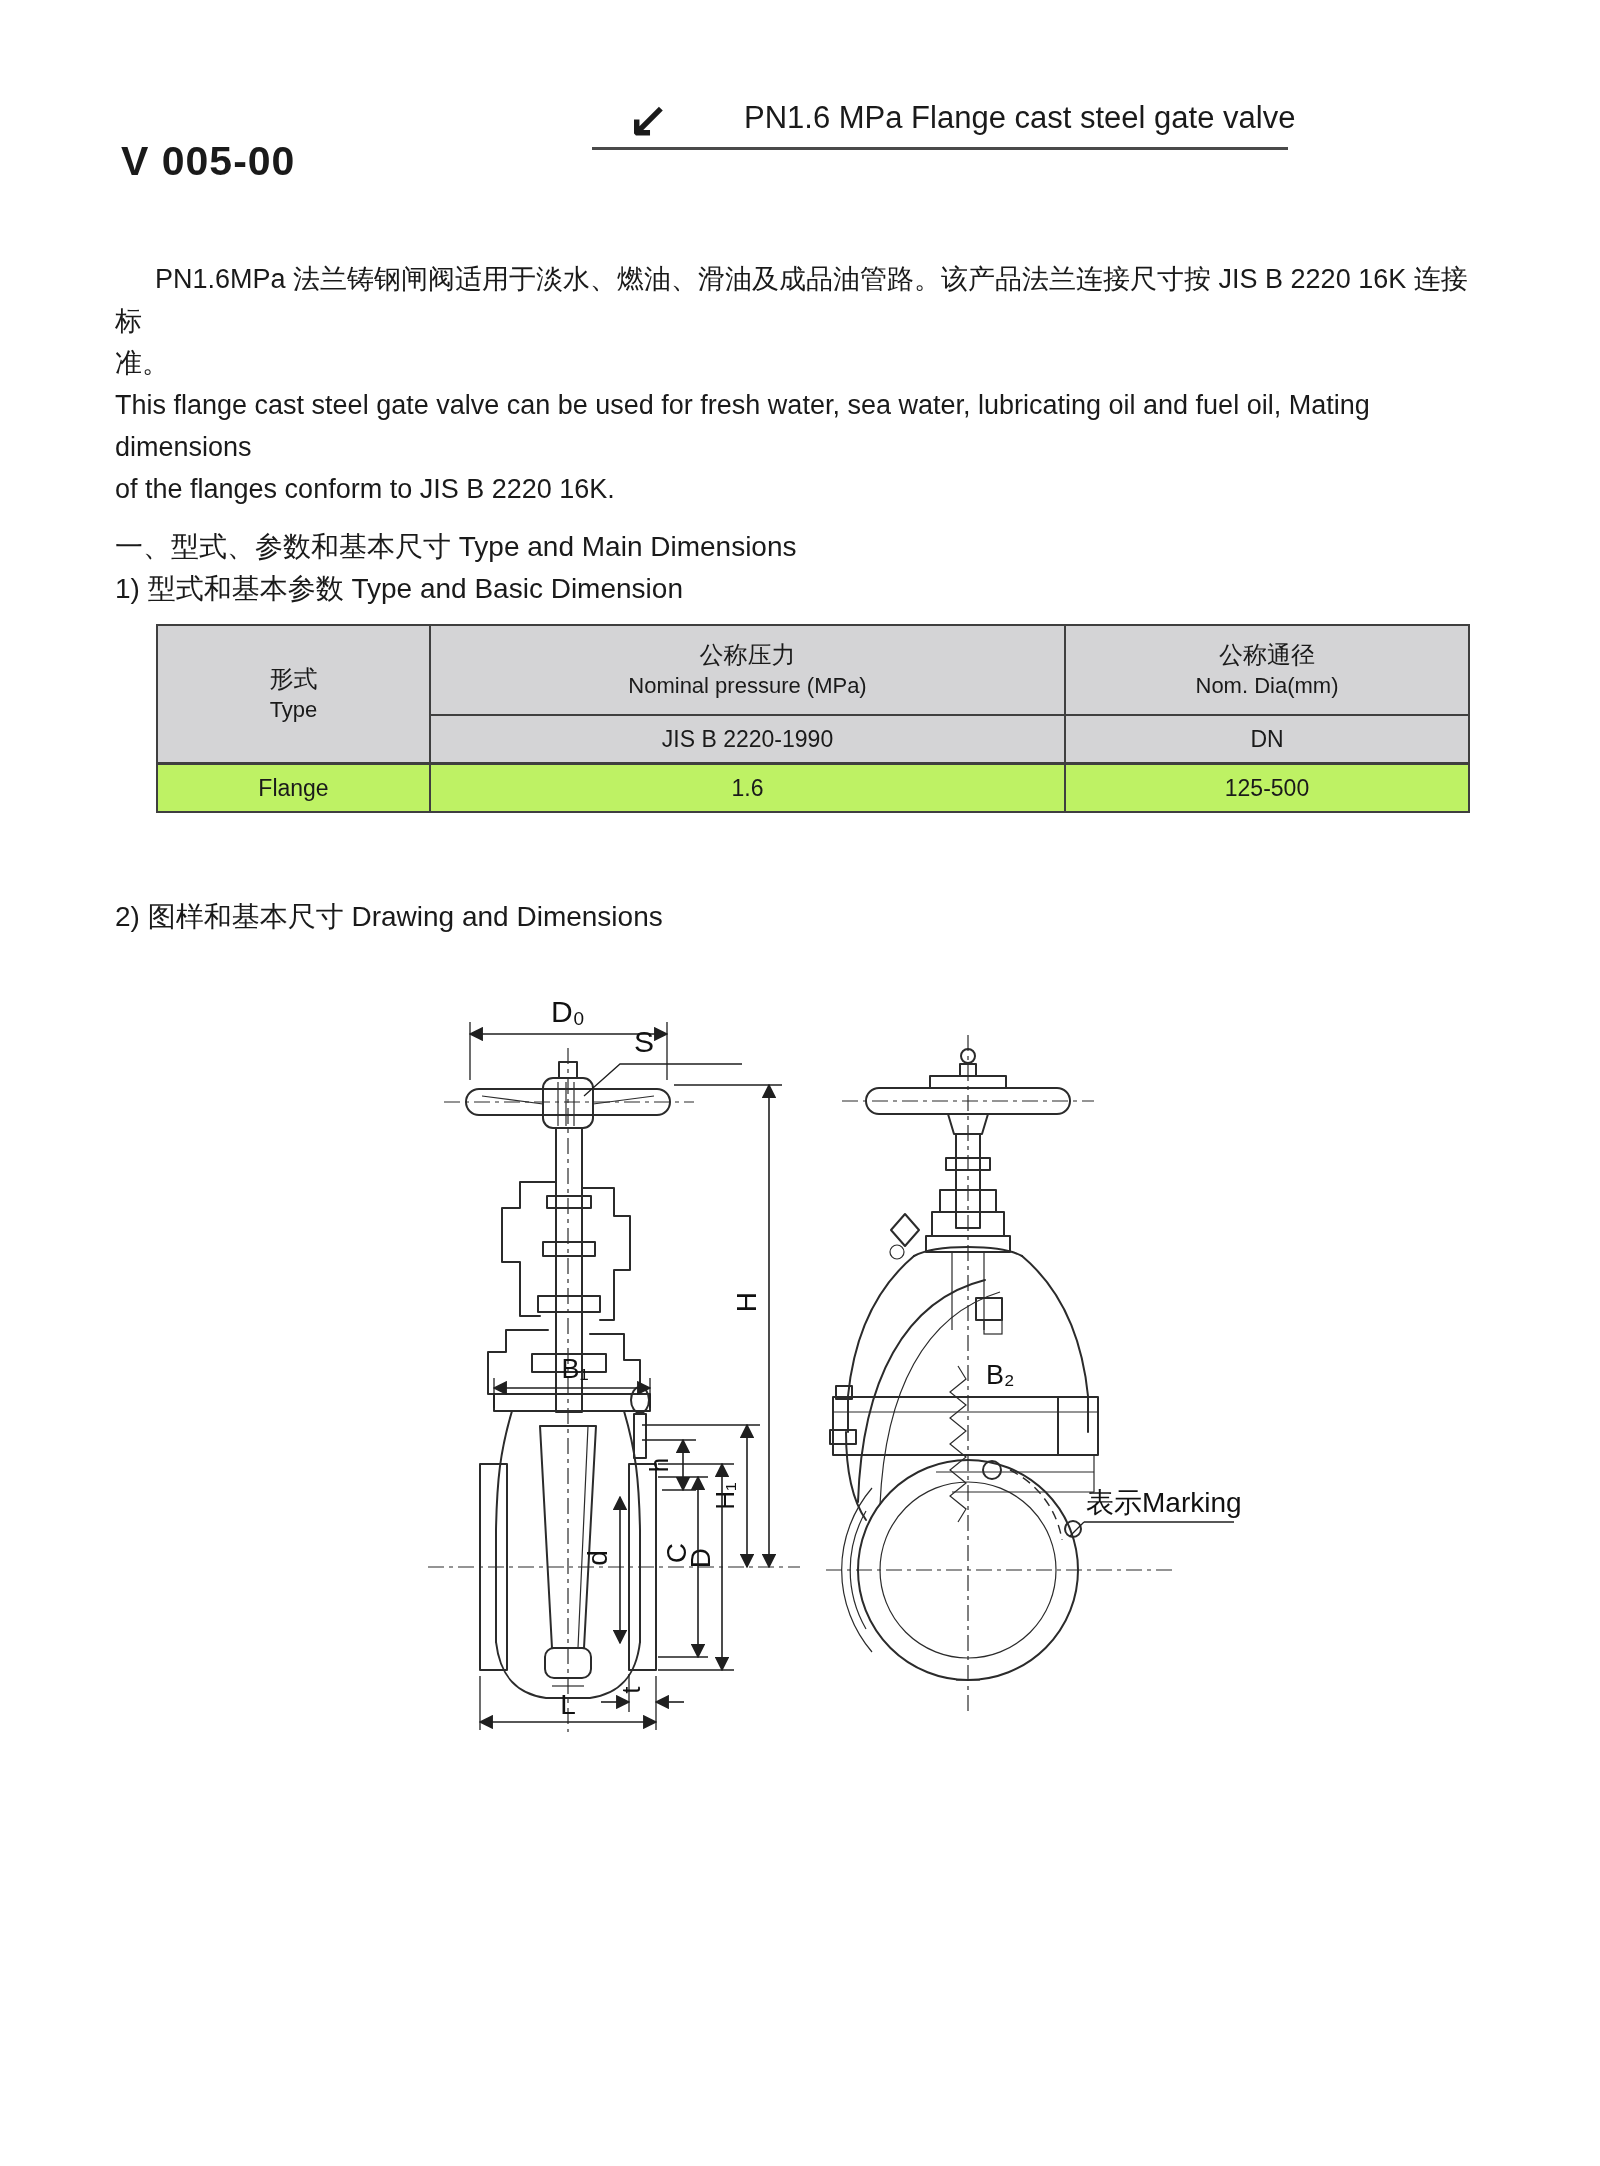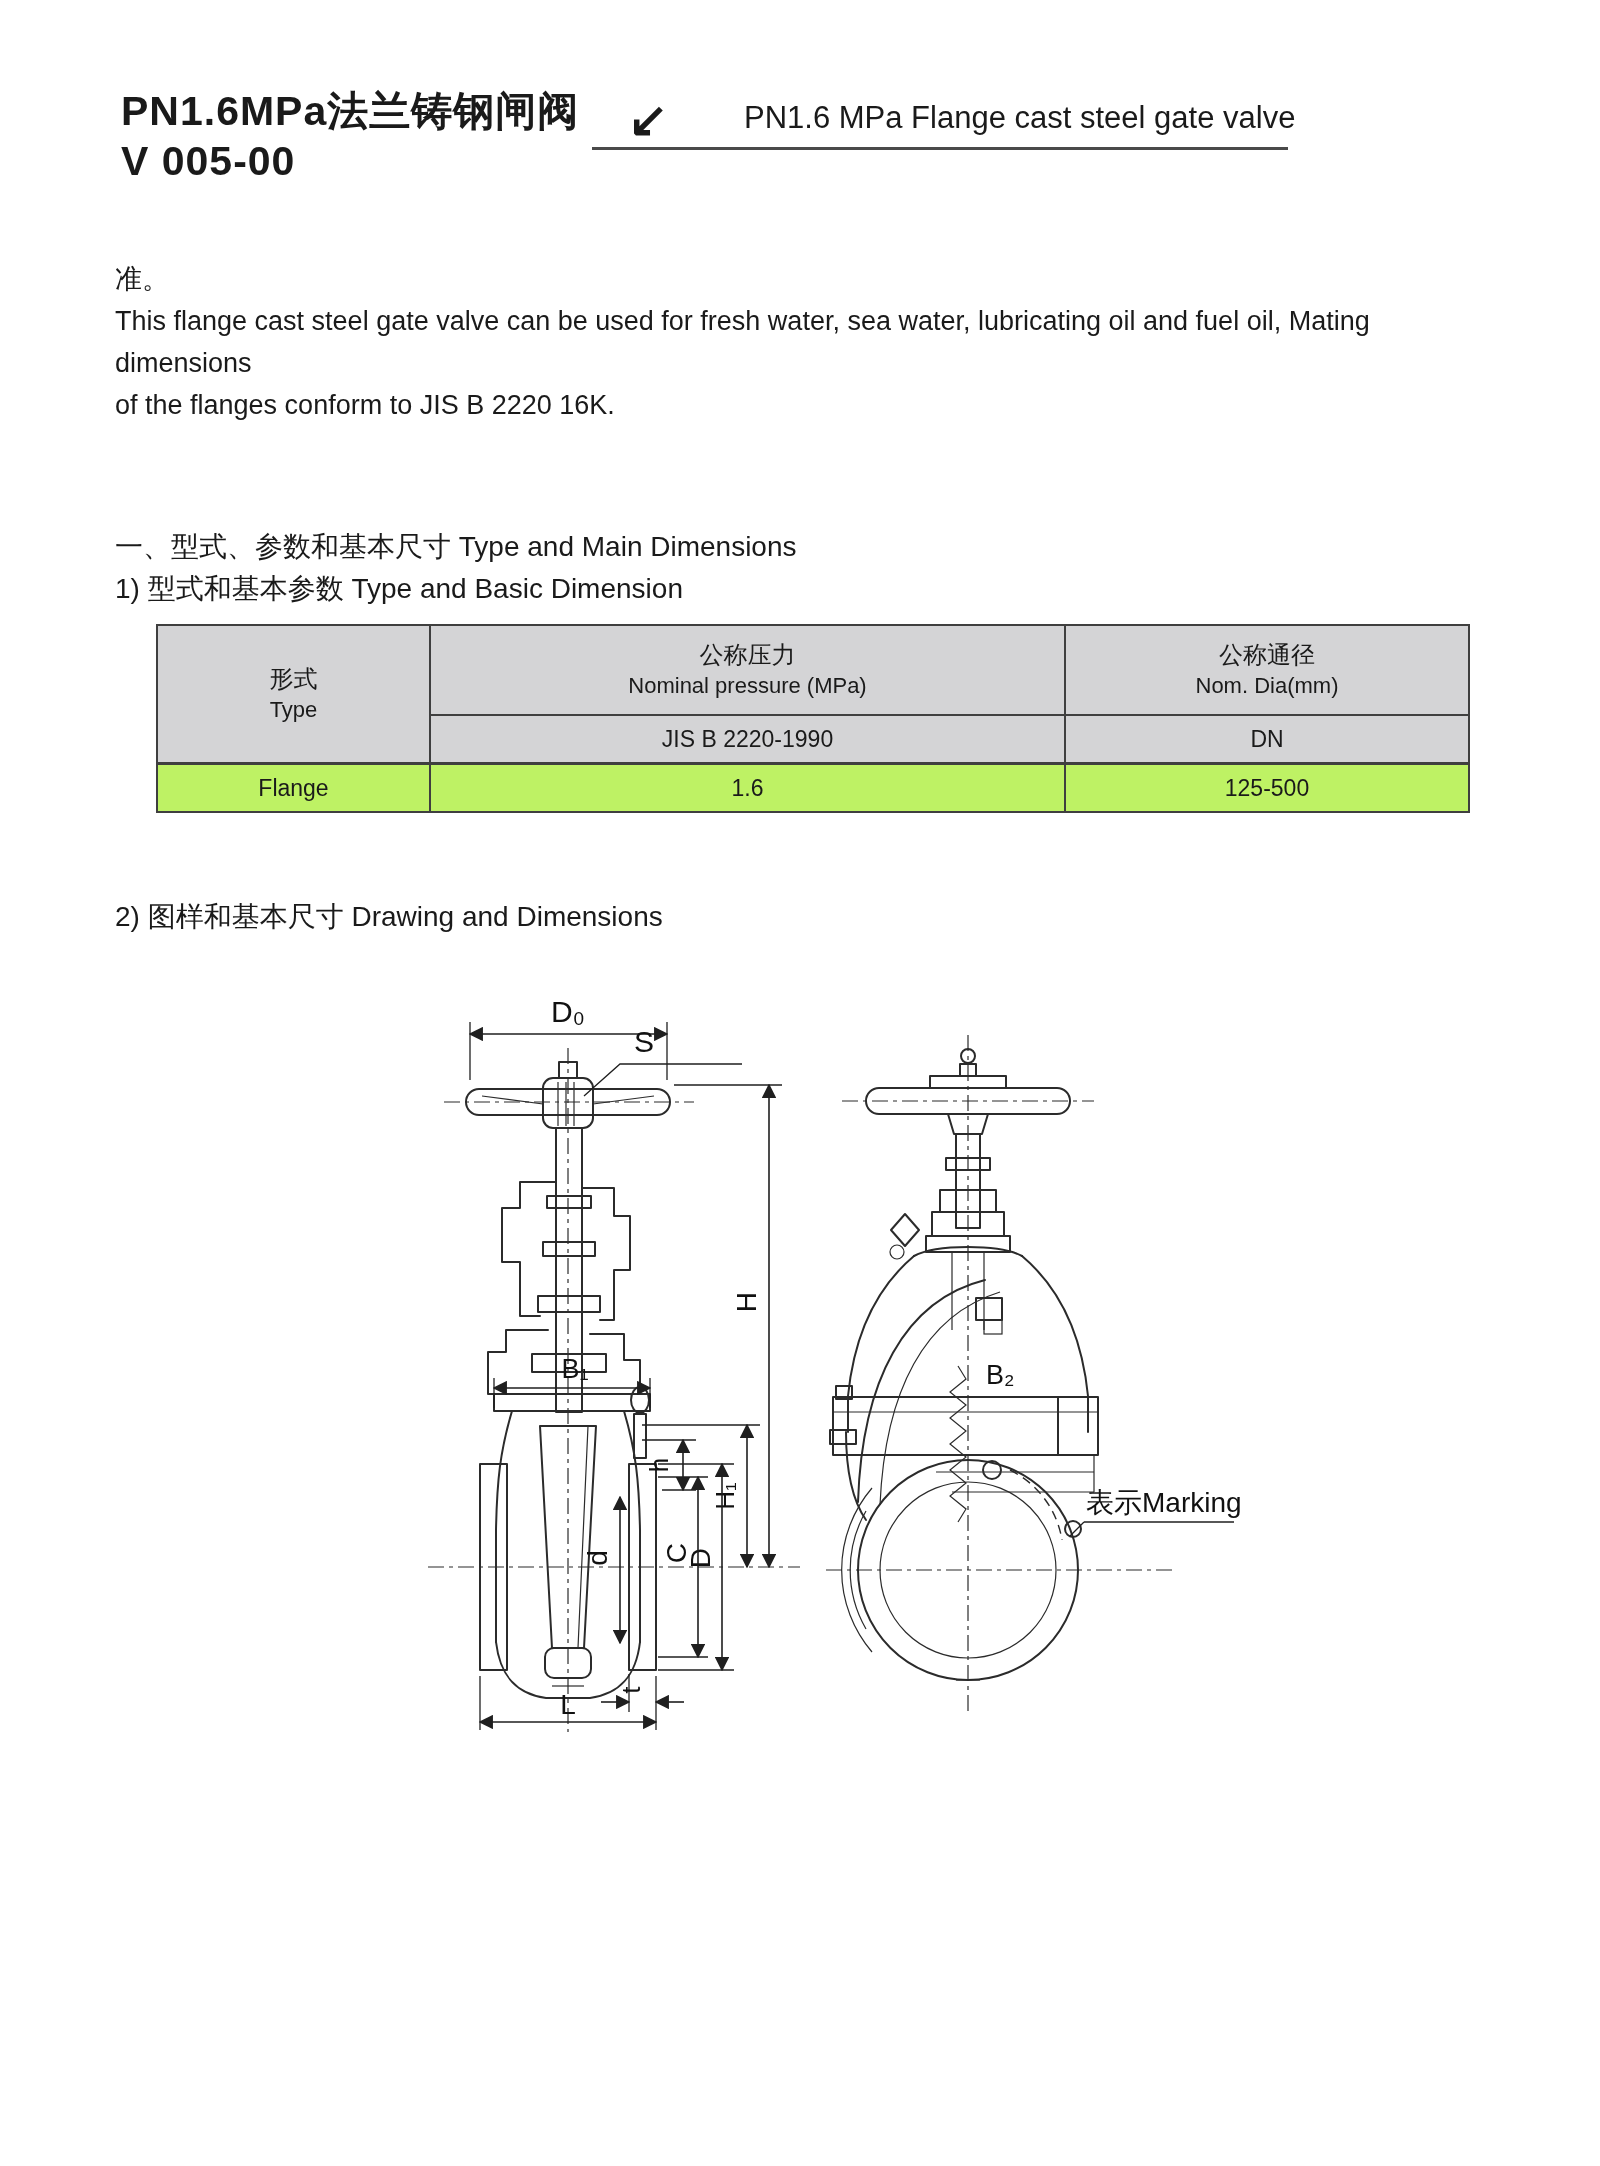--- a/index.html
+++ b/index.html
@@ -43,27 +43,27 @@
   svg .dim{stroke:#1f1f1f;stroke-width:1.6;fill:none;}
   svg .ext{stroke:#1f1f1f;stroke-width:1.3;fill:none;}
   svg .dash{stroke:#2b2b2b;stroke-width:1.4;fill:none;stroke-dasharray:9 6;}
   svg text{fill:#111;font-family:"Liberation Sans",sans-serif;}
 </style>
 </head>
 <body>
 
 <div id="page">
 
-  <div class="abs title-cn">PN1.6MPa法兰铸钢闸阀</div>
   <div class="abs model-code">V 005-00</div>
   <div class="abs arrow-glyph">↙</div>
   <div class="abs title-en">PN1.6 MPa Flange cast steel gate valve</div>
   <div class="abs title-underline"></div>
 
   <div class="abs intro">
+    <div class="indent">PN1.6MPa 法兰铸钢闸阀适用于淡水、燃油、滑油及成品油管路。该产品法兰连接尺寸按 JIS B 2220 16K 连接标</div>
     <div>准。</div>
     <div>This flange cast steel gate valve can be used for fresh water, sea water, lubricating oil and fuel oil, Mating dimensions</div>
     <div>of the flanges conform to JIS B 2220 16K.</div>
   </div>
 
   <div class="abs sec-head">一、型式、参数和基本尺寸 Type and Main Dimensions</div>
   <div class="abs sub1-head">1) 型式和基本参数 Type and Basic Dimension</div>
 
   <table class="abs spec-table">
     <tbody>

